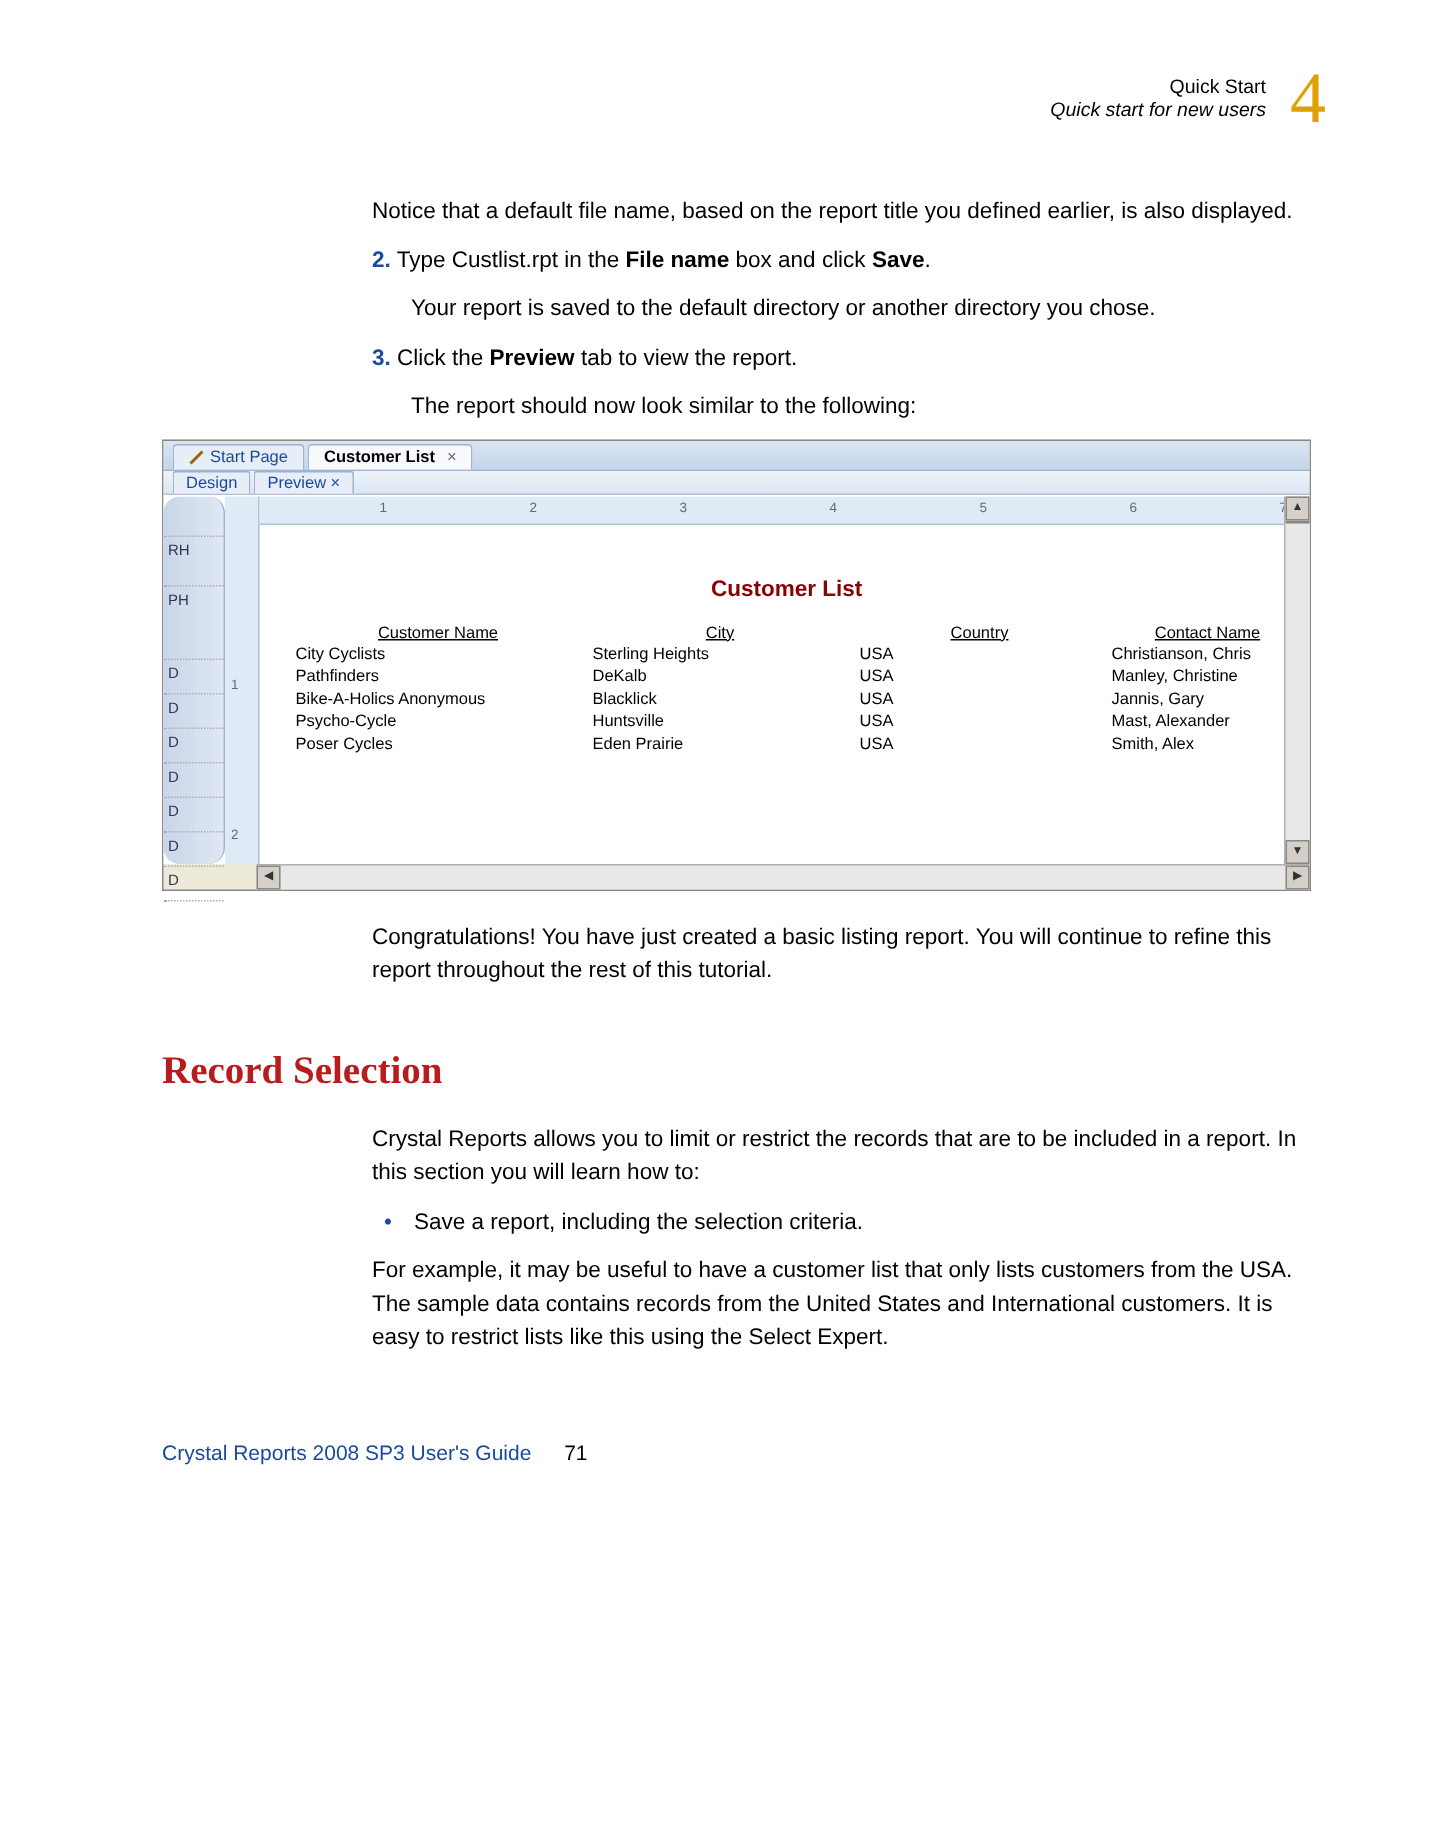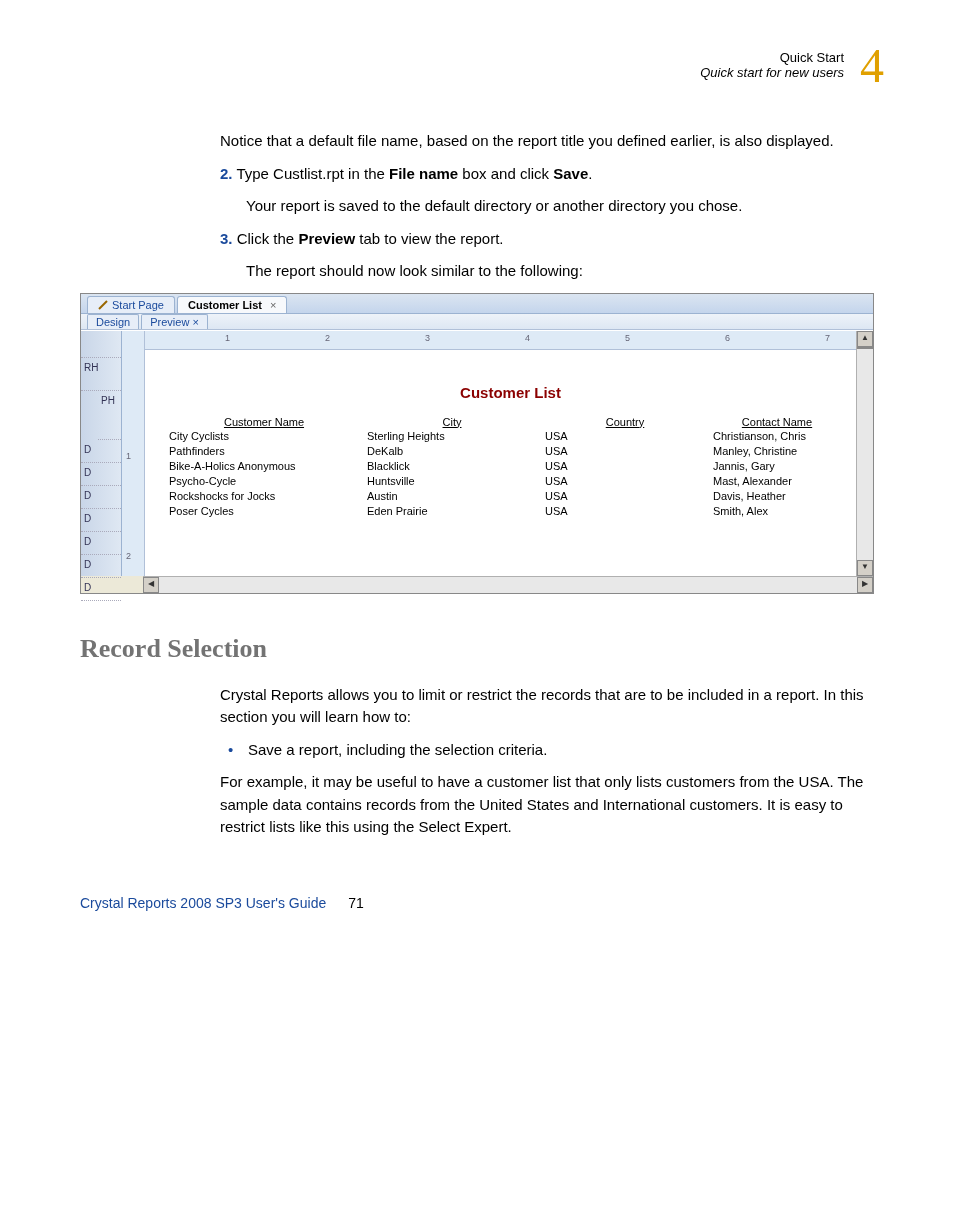--- a/index.html
+++ b/index.html
@@ -4,21 +4,21 @@
 <style>
   body {
     margin: 0;
     padding: 0;
     font-family: Arial, Helvetica, sans-serif;
     background: #fff;
     color: #000;
     width: 954px;
   }
   .page {
-    padding: 50px 80px 40px 80px;
+    padding: 50px 80px 40px 108px;
   }
   .header-right {
     text-align: right;
     font-size: 13px;
     margin-bottom: 40px;
     position: relative;
     padding-right: 30px;
     min-height: 40px;
   }
   .header-right .chapnum {
@@ -31,21 +31,21 @@
     font-weight: normal;
   }
   .header-right .line1 { color: #000; }
   .header-right .line2 { font-style: italic; color: #000; }
   .body-indent { margin-left: 140px; }
   p { font-size: 15px; line-height: 1.5; margin: 10px 0; }
   .step-num { color: #1a4a9c; font-weight: bold; }
   .bold { font-weight: bold; }
   h2.section {
     font-family: "Palatino Linotype", "Book Antiqua", Palatino, serif;
-    color: #737373;
+    color: #b91c1c;
     font-weight: bold;
     font-size: 26px;
     margin: 40px 0 20px 0;
   }
   ul.bullets { list-style: none; padding: 0; margin: 10px 0; }
   ul.bullets li { position: relative; padding-left: 28px; font-size: 15px; line-height: 1.5; margin: 8px 0; }
   ul.bullets li::before { content: "•"; color: #1a4a9c; position: absolute; left: 8px; }
   .footer {
     margin-top: 56px;
     text-align: left;
@@ -115,28 +115,29 @@
     position:relative;
     border-top:1px solid #fff;
   }
   .ss-leftcol {
     width: 40px;
     background: linear-gradient(90deg,#c9d6e8,#dfe8f3);
     border-right:1px solid #9cb3d1;
     display:flex; flex-direction:column;
     font-size:10px;
     color:#335;
+    border-radius:11px;
   }
   .ss-leftcol .cell {
     border-bottom:1px dotted #aab;
     padding:4px 3px;
     flex: 0 0 auto;
   }
   .ss-leftcol .cell.rh { height:24px; }
-  .ss-leftcol .cell.ph { height:40px;margin-left:17px; }
+  .ss-leftcol .cell.ph { height:40px; }
   .ss-leftcol .cell.d  { height:14px; }
   .ss-vruler {
     width: 22px;
     background:#deeaf6;
     border-right:1px solid #b0c0d8;
     position:relative;
     color:#667;
     font-size:9px;
   }
   .ss-vruler .tick { position:absolute; left:4px; }
@@ -305,26 +306,20 @@
                   <td>USA</td>
                   <td>Jannis, Gary</td>
                 </tr>
             <tr>
                   <td>Psycho-Cycle</td>
                   <td>Huntsville</td>
                   <td>USA</td>
                   <td>Mast, Alexander</td>
                 </tr>
             <tr>
-                  <td>Rockshocks for Jocks</td>
-                  <td>Austin</td>
-                  <td>USA</td>
-                  <td>Davis, Heather</td>
-                </tr>
-            <tr>
                   <td>Poser Cycles</td>
                   <td>Eden Prairie</td>
                   <td>USA</td>
                   <td>Smith, Alex</td>
                 </tr>
           </tbody>
             </table>
         </div>
       </div>
       <div class="ss-scroll-v">
@@ -335,20 +330,23 @@
         <div class="btn">▼</div>
       </div>
     </div>
     <div class="ss-scroll-h">
       <div class="btn">◀</div>
       <div class="track"></div>
       <div class="btn">▶</div>
     </div>
   </div>
 
+  <div class="body-indent">
+    <p>Congratulations! You have just created a basic listing report. You will continue to refine this report throughout the rest of this tutorial.</p>
+  </div>
 
   <h2 class="section">Record Selection</h2>
 
   <div class="body-indent">
     <p>Crystal Reports allows you to limit or restrict the records that are to be included in a report. In this section you will learn how to:</p>
     <ul class="bullets">
       <li>Save a report, including the selection criteria.</li>
     </ul>
     <p>For example, it may be useful to have a customer list that only lists customers from the USA. The sample data contains records from the United States and International customers. It is easy to restrict lists like this using the Select Expert.</p>
   </div>

